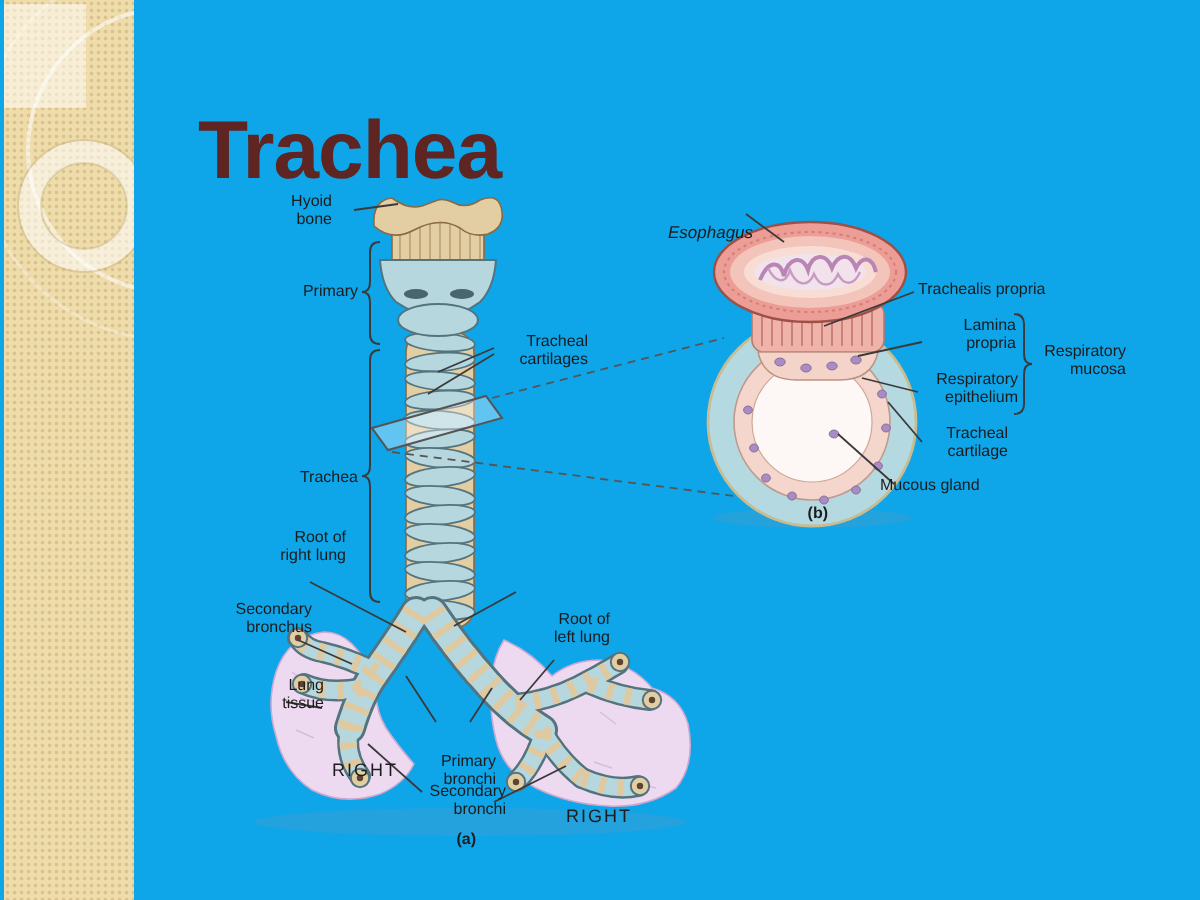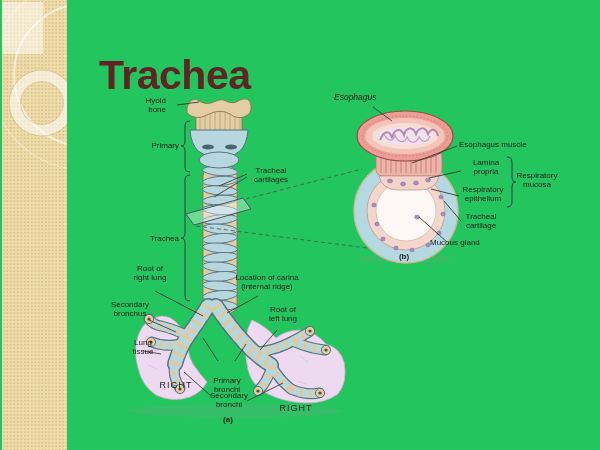--- a/index.html
+++ b/index.html
@@ -1,27 +1,27 @@
 <!DOCTYPE html>
 <html><head>
 <meta charset="utf-8">
 <style>
   html,body{margin:0;padding:0;}
-  .slide{position:relative;width:600px;height:450px;background:#22c55e;overflow:hidden;
+  .slide{position:relative;width:600px;height:450px;background:#0ea5e9;overflow:hidden;
          font-family:"Liberation Sans",sans-serif;}
   .sidebar{position:absolute;left:2px;top:0;width:65px;height:450px;
            background-color:#eedcab;
            background-image:radial-gradient(rgba(193,164,106,.45) .8px, transparent 1.1px);
            background-size:3.5px 3.5px;}
   .sidebar svg{position:absolute;left:0;top:0;}
   .title{position:absolute;left:99px;top:26px;font-size:41px;font-weight:bold;
          color:#5e2522;line-height:1.1;letter-spacing:-.5px;}
   .art{position:absolute;left:0;top:0;}
   .lbl{position:absolute;font-size:8px;line-height:1.18;color:#1c1c1c;white-space:pre-line;}
-  .lbl.c{text-align:center}
+  .lbl.c{text-align:right}
   .lbl.r{text-align:right}
   .lbl.i{font-style:italic;font-size:8.5px}
   .lbl.b{font-weight:bold}
   .lbl.caps{font-size:9px;letter-spacing:1px}
   
   .ring{fill:#b7d7df;stroke:#53737f;stroke-width:.9}
   .tan{fill:#e3cda2;stroke:#8a6a42;stroke-width:.8}
   .blue{fill:#b7d7df;stroke:#53737f;stroke-width:1}
   .lung{fill:#eedaf0;stroke:#cba9d1;stroke-width:.8}
   .crack{fill:none;stroke:#d8badc;stroke-width:.7}
@@ -223,42 +223,40 @@
   </svg>
 
   <div class="lbl r" style="left:126px;top:96px;width:40px">Hyoid
 bone</div>
   <div class="lbl r" style="left:139px;top:141px;width:40px">Primary</div>
   <div class="lbl c" style="left:248px;top:166px;width:46px">Tracheal
 cartilages</div>
   <div class="lbl r" style="left:139px;top:234px;width:40px">Trachea</div>
   <div class="lbl c" style="left:127px;top:264px;width:46px">Root of
 right lung</div>
-  <div class="lbl c" style="left:228px;top:273px;width:78px">Location of carina
-(internal ridge)</div>
   <div class="lbl c" style="left:261px;top:305px;width:44px">Root of
 left lung</div>
   <div class="lbl c" style="left:104px;top:300px;width:52px">Secondary
 bronchus</div>
   <div class="lbl c" style="left:124px;top:338px;width:38px">Lung
 tissue</div>
   <div class="lbl c" style="left:206px;top:376px;width:42px">Primary
 bronchi</div>
   <div class="lbl c" style="left:205px;top:391px;width:48px">Secondary
 bronchi</div>
   <div class="lbl c caps" style="left:153px;top:380px;width:46px">RIGHT</div>
   <div class="lbl c caps" style="left:276px;top:403px;width:40px">RIGHT</div>
   <div class="lbl c b" style="left:218px;top:415px;width:20px">(a)</div>
 
-  <div class="lbl i" style="left:334px;top:92px">Esophagus</div>
-  <div class="lbl" style="left:459px;top:140px">Esophagus muscle</div>
+  <div class="lbl i" style="left:334px;top:111px">Esophagus</div>
+  <div class="lbl" style="left:459px;top:140px">Trachealis propria</div>
   <div class="lbl c" style="left:464px;top:158px;width:44px">Lamina
 propria</div>
   <div class="lbl c" style="left:457px;top:185px;width:52px">Respiratory
 epithelium</div>
   <div class="lbl c" style="left:511px;top:171px;width:52px">Respiratory
 mucosa</div>
   <div class="lbl c" style="left:458px;top:212px;width:46px">Tracheal
 cartilage</div>
-  <div class="lbl" style="left:430px;top:238px">Mucous gland</div>
+  <div class="lbl" style="left:440px;top:238px">Mucous gland</div>
   <div class="lbl c b" style="left:394px;top:252px;width:20px">(b)</div>
 
 </div>
 
 </body></html>

